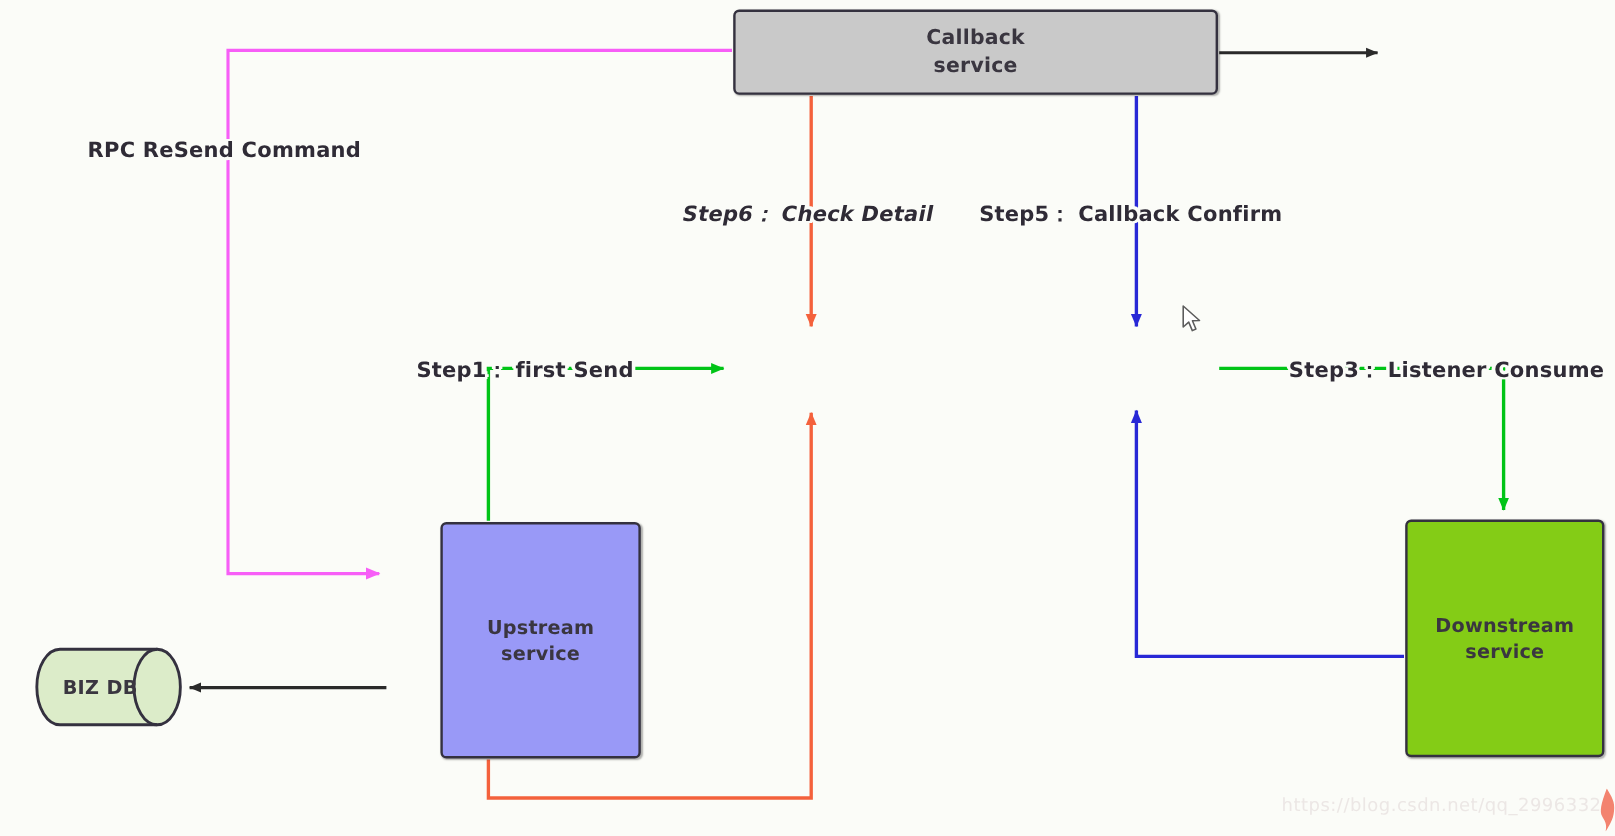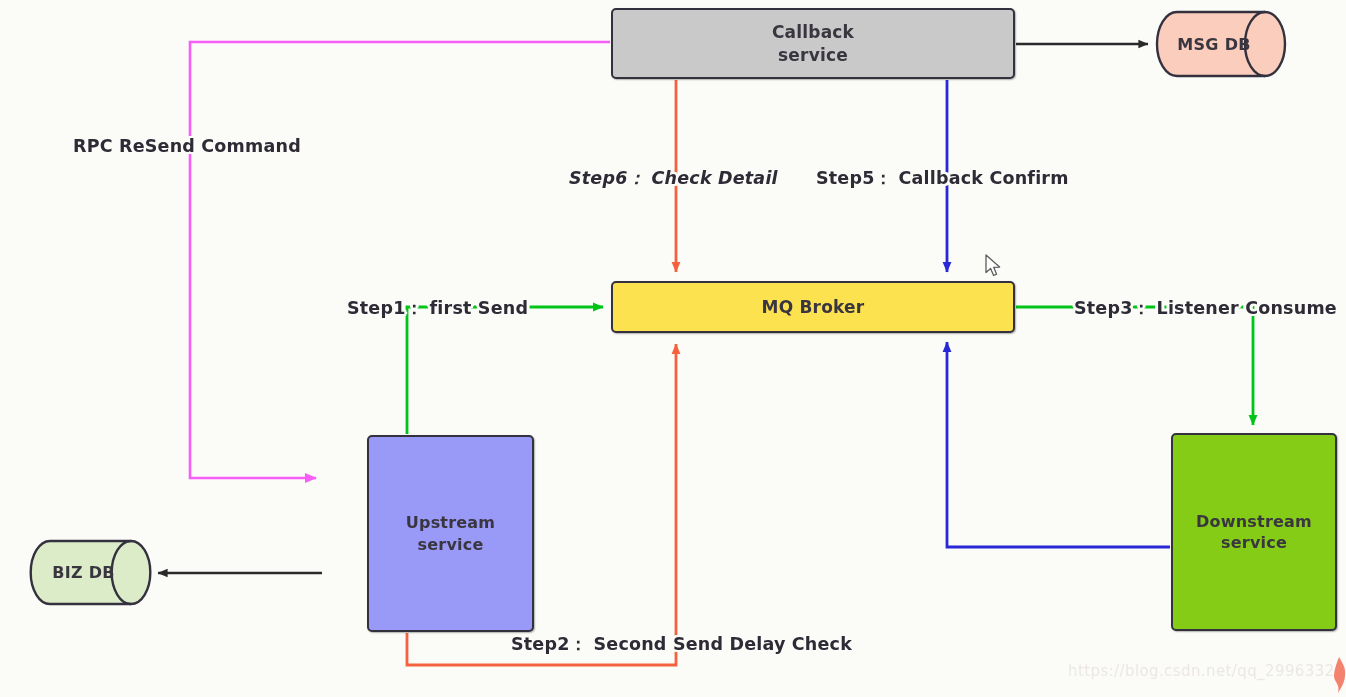--- a/index.html
+++ b/index.html
@@ -87,21 +87,21 @@
     letter-spacing: 0.2px;
     white-space: nowrap;
     z-index: 6;
     text-shadow:
       -2px -2px 0 #fbfcf8,  2px -2px 0 #fbfcf8,
       -2px  2px 0 #fbfcf8,  2px  2px 0 #fbfcf8,
       -2px  0   0 #fbfcf8,  2px  0   0 #fbfcf8,
        0   -2px 0 #fbfcf8,  0    2px 0 #fbfcf8,
       -3px  0   0 #fbfcf8,  3px  0   0 #fbfcf8;
   }
-  .lbl-rpc   { left: 73px;   top: 116px; margin-top: 20px; }
+  .lbl-rpc   { left: 73px;   top: 116px; }
   .lbl-step6 { left: 569px;  top: 166px; font-style: italic; }
   .lbl-step5 { left: 816px;  top: 166px; }
   .lbl-step1 { left: 347px;  top: 296px; }
   .lbl-step3 { left: 1074px; top: 296px; }
   .lbl-step4 { left: 845px;  top: 533px; }
   .lbl-step2 { left: 511px;  top: 632px; }
 
   .watermark {
     position: absolute;
     left: 1068px;
@@ -187,57 +187,46 @@
     </g>
   </svg>
 
   <div class="node node-callback">
     <div>
       <span>Callback</span><br>
       <span>service</span>
     </div>
   </div>
 
-  <div class="node node-mq">
-    <span>MQ Broker</span>
-  </div>
 
   <div class="node node-upstream">
     <div>
       <span>Upstream</span><br>
       <span>service</span>
     </div>
   </div>
 
   <div class="node node-downstream">
     <div>
       <span>Downstream</span><br>
       <span>service</span>
     </div>
   </div>
 
-  <div class="db db-msg">
-    <svg width="132" height="72" viewBox="0 0 132 72">
-      <path d="M22,4 L110,4 A20,32 0 0 1 110,68 L22,68 A20,32 0 0 1 22,4 z" fill="#fbcdbd" stroke="#34313f" stroke-width="2.4"></path>
-      <path d="M110,4 A20,32 0 0 0 110,68" fill="none" stroke="#34313f" stroke-width="2.4"></path>
-    </svg>
-    <div class="db-label">MSG DB</div>
-  </div>
 
   <div class="db db-biz">
     <svg width="123" height="71" viewBox="0 0 123 71">
       <path d="M21,4 L102,4 A19,31 0 0 1 102,67 L21,67 A19,31 0 0 1 21,4 z" fill="#dcecc9" stroke="#34313f" stroke-width="2.4"></path>
       <path d="M102,4 A19,31 0 0 0 102,67" fill="none" stroke="#34313f" stroke-width="2.4"></path>
     </svg>
     <div class="db-label">BIZ DB</div>
   </div>
 
   <div class="edge-label lbl-rpc">RPC ReSend Command</div>
   <div class="edge-label lbl-step1">Step1： first Send</div>
-  <div class="edge-label lbl-step2">Step2： Second Send Delay Check</div>
   <div class="edge-label lbl-step3">Step3： Listener Consume</div>
   <div class="edge-label lbl-step5">Step5： Callback Confirm</div>
   <div class="edge-label lbl-step6">Step6： Check Detail</div>
 
   <div class="watermark">https://blog.csdn.net/qq_29963323</div>
   <svg class="wm-flame" width="18" height="36" viewBox="0 0 18 36">
     <path d="M9,0 C13,7 16,11 15,19 C14.4,26 11,31 8,36 C9.5,29 7,27 5,23 C3,19 4,13 9,0 z" fill="#f3836f"></path>
   </svg>
 
   <svg class="cursor" width="20" height="26" viewBox="0 0 20 26">

